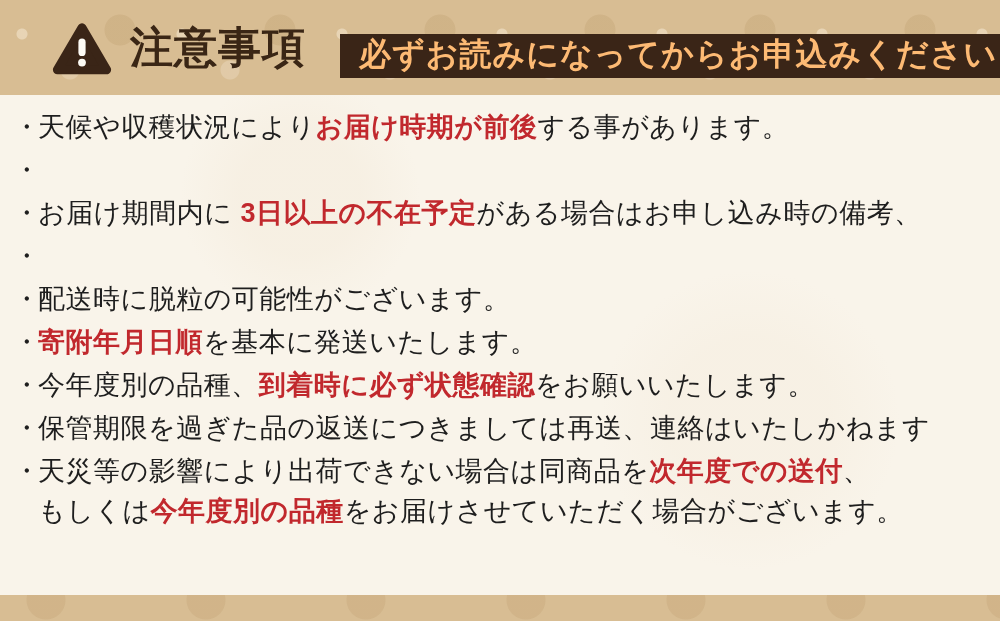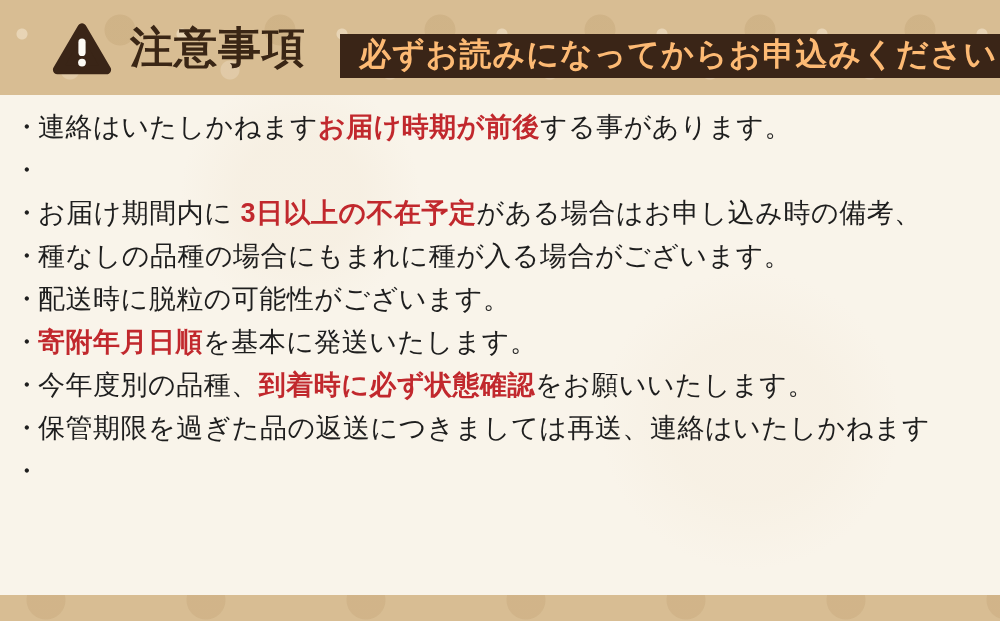--- a/index.html
+++ b/index.html
@@ -96,35 +96,34 @@
     </span>
     <h1 class="title">注意事項</h1>
     <div class="banner">必ずお読みになってからお申込みください</div>
   </div>
 
   <div class="panel">
     <ul>
 
       <li>
           <span class="bullet">・</span>
-          <p class="txt"><span>連絡はいたしかねます</span><span class="red">お届け時期が前後</span><span>する事があります。</span></p>
+          <p class="txt"><span>天候や収穫状況により</span><span class="red">お届け時期が前後</span><span>する事があります。</span></p>
         </li>
 
       <li>
           <span class="bullet">・</span>
         </li>
 
       <li>
           <span class="bullet">・</span>
           <p class="txt"><span>お届け期間内に </span><span class="red">3日以上の不在予定</span><span>がある場合はお申し込み時の備考、</span><br></p>
         </li>
 
       <li>
           <span class="bullet">・</span>
-          <p class="txt"><span>種なしの品種の場合にもまれに種が入る場合がございます。</span></p>
         </li>
 
       <li>
           <span class="bullet">・</span>
           <p class="txt"><span>配送時に脱粒の可能性がございます。</span></p>
         </li>
 
       <li>
           <span class="bullet">・</span>
           <p class="txt"><span class="red">寄附年月日順</span><span>を基本に発送いたします。</span></p>
@@ -135,18 +134,19 @@
           <p class="txt"><span>今年度別の品種、</span><span class="red">到着時に必ず状態確認</span><span>をお願いいたします。</span></p>
         </li>
 
       <li>
           <span class="bullet">・</span>
           <p class="txt"><span>保管期限を過ぎた品の返送につきましては再送、連絡はいたしかねます</span></p>
         </li>
 
       <li>
           <span class="bullet">・</span>
+          <p class="txt"><span>天災等の影響により出荷できない場合は同商品を</span><span class="red">次年度での送付</span><span>、</span><br><span>もしくは</span><span class="red">今年度別の品種</span><span>をお届けさせていただく場合がございます。</span></p>
         </li>
 
     </ul>
   </div>
 
 </div>
 
 </body></html>

